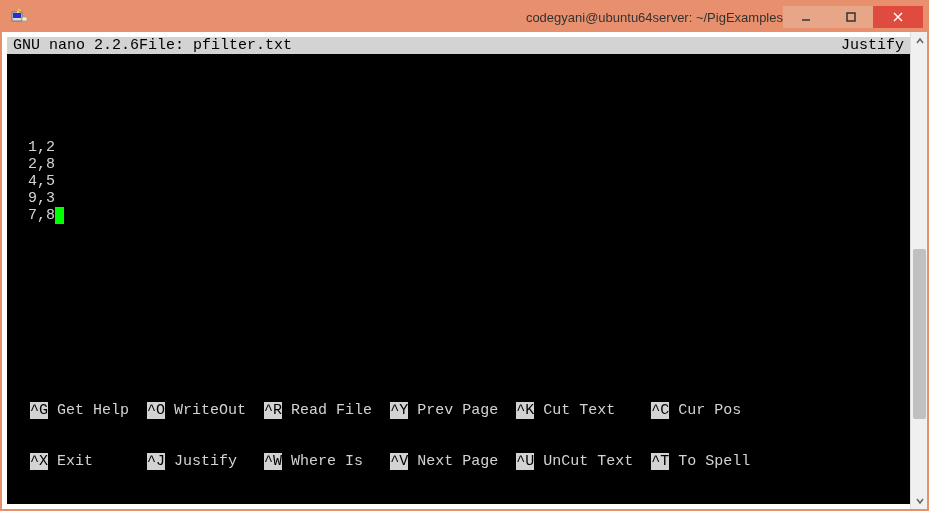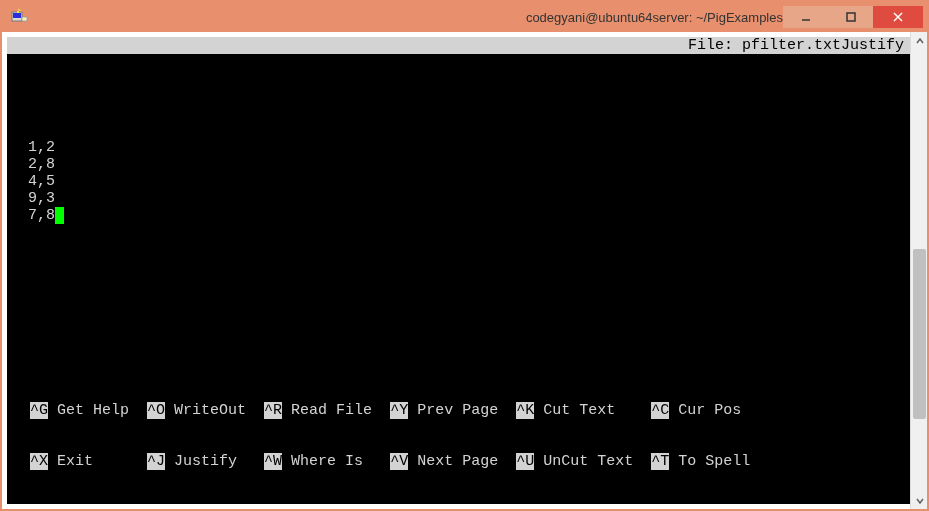--- a/index.html
+++ b/index.html
@@ -87,21 +87,21 @@
     }
     .nano-header {
       background: #d3d3d3;
       color: #000;
       height: 17px;
       display: flex;
       padding: 0 6px;
       white-space: pre;
     }
     .nano-header .left { flex: 0 0 auto; }
-    .nano-header .center { flex: 1; text-align: right; }
+    .nano-header .center { flex: 1; text-align: left; }
     .nano-header .right { flex: 0 0 auto; }
     .editor-body {
       padding: 0 21px;
       white-space: pre;
     }
     .editor-body .blank-line {
       height: 17px;
     }
     .cursor {
       display: inline-block;
@@ -189,20 +189,21 @@
             <line x1="2" y1="2" x2="10" y2="10" stroke="#fff" stroke-width="1.5"></line>
             <line x1="10" y1="2" x2="2" y2="10" stroke="#fff" stroke-width="1.5"></line>
           </svg>
       </div>
     </div>
   </div>
 
   <div class="client-area">
     <div class="terminal">
       <div class="nano-header">
+        <span class="left">GNU nano 2.2.6</span>
         <span class="center">File: pfilter.txt</span>
         <span class="right">Justify</span>
       </div>
       <div class="editor-body">
         <div class="blank-line"></div>
         <div id="editor-lines"><div>1,2</div><div>2,8</div><div>4,5</div><div>9,3</div><div>7,8<span class="cursor"></span></div></div>
       </div>
       <div class="nano-footer">
         <div id="shortcut-row-1"><span class="shortcut-key">^G</span><span> Get Help  </span><span class="shortcut-key">^O</span><span> WriteOut  </span><span class="shortcut-key">^R</span><span> Read File  </span><span class="shortcut-key">^Y</span><span> Prev Page  </span><span class="shortcut-key">^K</span><span> Cut Text    </span><span class="shortcut-key">^C</span><span> Cur Pos   </span></div>
         <div id="shortcut-row-2"><span class="shortcut-key">^X</span><span> Exit      </span><span class="shortcut-key">^J</span><span> Justify   </span><span class="shortcut-key">^W</span><span> Where Is   </span><span class="shortcut-key">^V</span><span> Next Page  </span><span class="shortcut-key">^U</span><span> UnCut Text  </span><span class="shortcut-key">^T</span><span> To Spell  </span></div>

